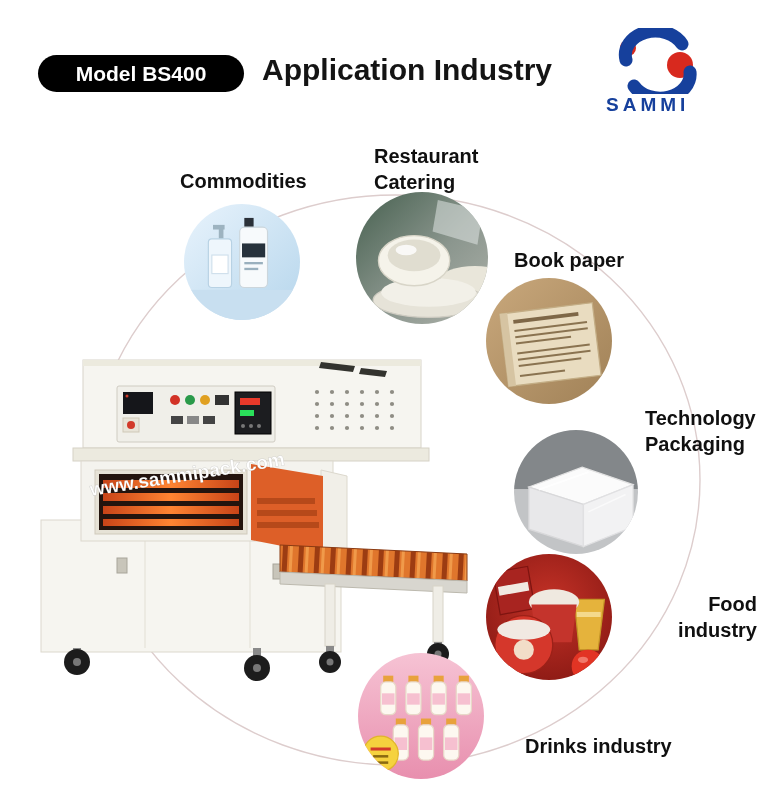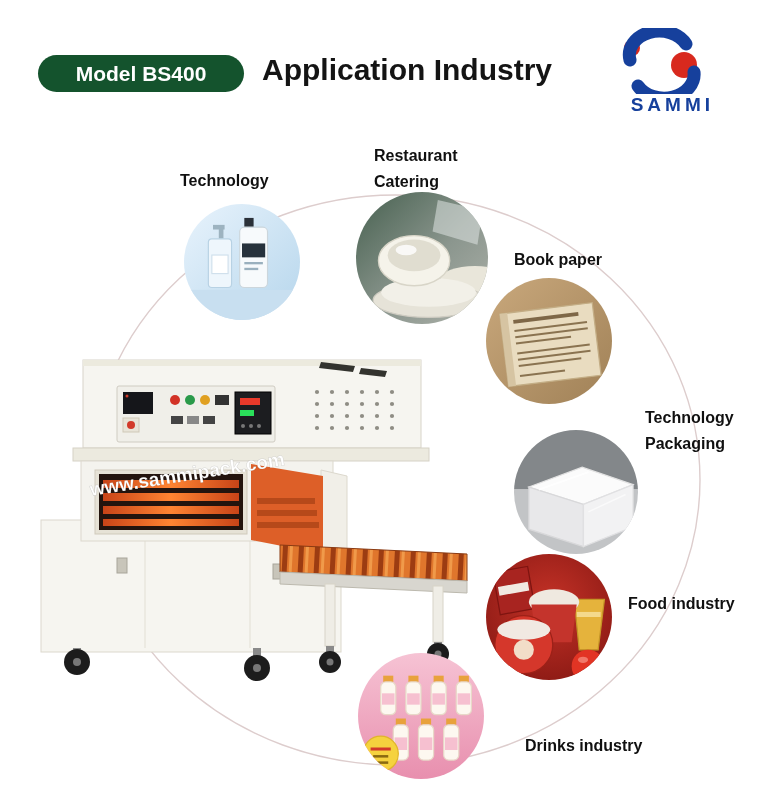--- a/index.html
+++ b/index.html
@@ -1,27 +1,27 @@
 <!DOCTYPE html>
 <html><head>
 <meta charset="utf-8">
 <style>
   html,body{margin:0;padding:0;background:#fff;}
   #canvas{position:relative;width:757px;height:800px;background:#ffffff;overflow:hidden;
           font-family:"Liberation Sans",sans-serif;}
   .connector{position:absolute;left:0;top:0;}
-  .badge{position:absolute;left:38px;top:55px;width:206px;height:37px;background:#14532d;
+  .badge{position:absolute;left:38px;top:55px;width:206px;height:37px;background:#000000;
          border-radius:19px;display:flex;align-items:center;justify-content:center;
          color:#fff;font-size:21px;font-weight:bold;}
   .title{position:absolute;left:262px;top:53px;font-size:30px;font-weight:bold;color:#141414;}
-  .logo{position:absolute;left:606px;top:28px;width:108px;text-align:right;}
+  .logo{position:absolute;left:606px;top:28px;width:108px;text-align:left;}
   .logo-text{color:#16409c;font-size:19px;font-weight:bold;letter-spacing:4px;margin-top:-4px;}
   .photo{position:absolute;border-radius:50%;overflow:hidden;}
   .photo svg{display:block;width:100%;height:100%;}
-  .label{position:absolute;font-size:16px;font-weight:600;color:#101010;line-height:26px;}
+  .label{position:absolute;font-size:20px;font-weight:600;color:#101010;line-height:26px;}
   .lbl-commodities{left:180px;top:168px;}
   .lbl-restaurant{left:374px;top:143px;width:130px;}
   .lbl-book{left:514px;top:247px;}
   .lbl-technology{left:645px;top:405px;width:115px;}
   .lbl-food{left:628px;top:591px;text-align:right;}
   .lbl-drinks{left:486px;top:733px;margin-left:39px;}
   .ph-commodities{left:184px;top:204px;width:116px;height:116px;}
   .ph-restaurant{left:356px;top:192px;width:132px;height:132px;}
   .ph-book{left:486px;top:278px;width:126px;height:126px;}
   .ph-technology{left:514px;top:430px;width:124px;height:124px;}
@@ -313,20 +313,20 @@
             <rect x="1" y="15" width="10" height="10" fill="#f6c0d0"></rect>
           </g>
       </g>
       <circle cx="18" cy="80" r="14" fill="#f5d23e" stroke="#e0b52a"></circle>
       <rect x="10" y="75" width="16" height="2.4" fill="#d23a2a"></rect>
       <rect x="12" y="81" width="12" height="2" fill="#8a6a10"></rect>
       <rect x="12" y="86" width="12" height="2" fill="#8a6a10"></rect>
     </svg>
   </div>
 
-  <div class="label lbl-commodities">Technology</div>
+  <div class="label lbl-commodities">Commodities</div>
   <div class="label lbl-restaurant">Restaurant Catering</div>
   <div class="label lbl-book">Book paper</div>
   <div class="label lbl-technology">Technology Packaging</div>
   <div class="label lbl-food">Food industry</div>
   <div class="label lbl-drinks">Drinks industry</div>
 
 </div>
 
 </body></html>

